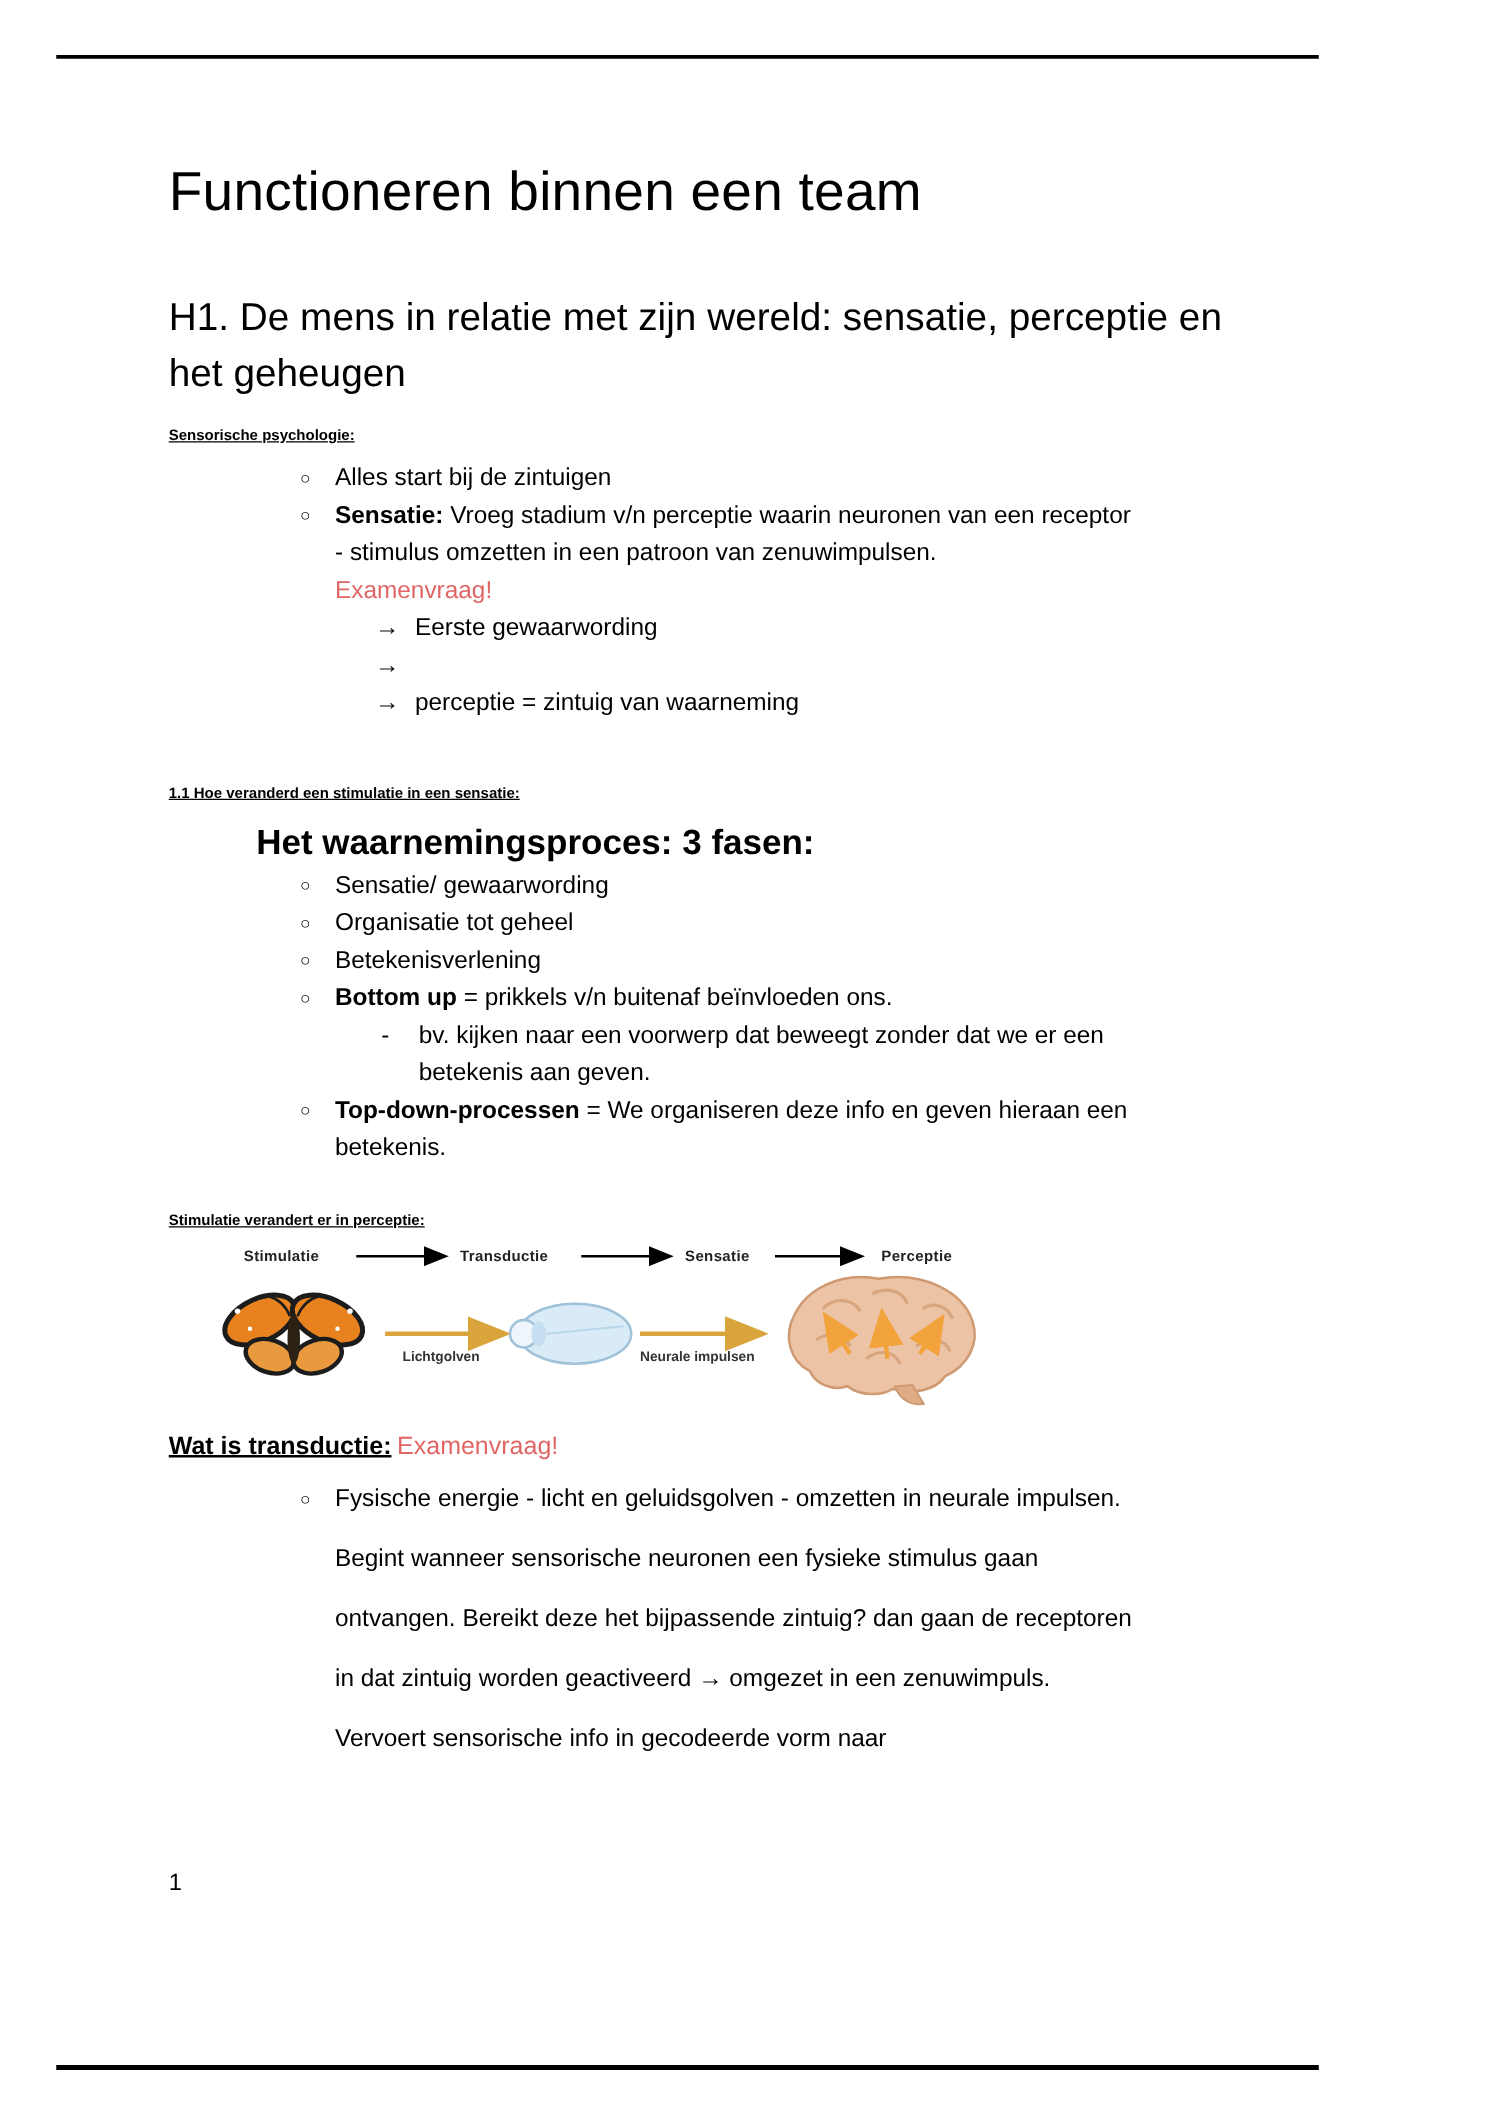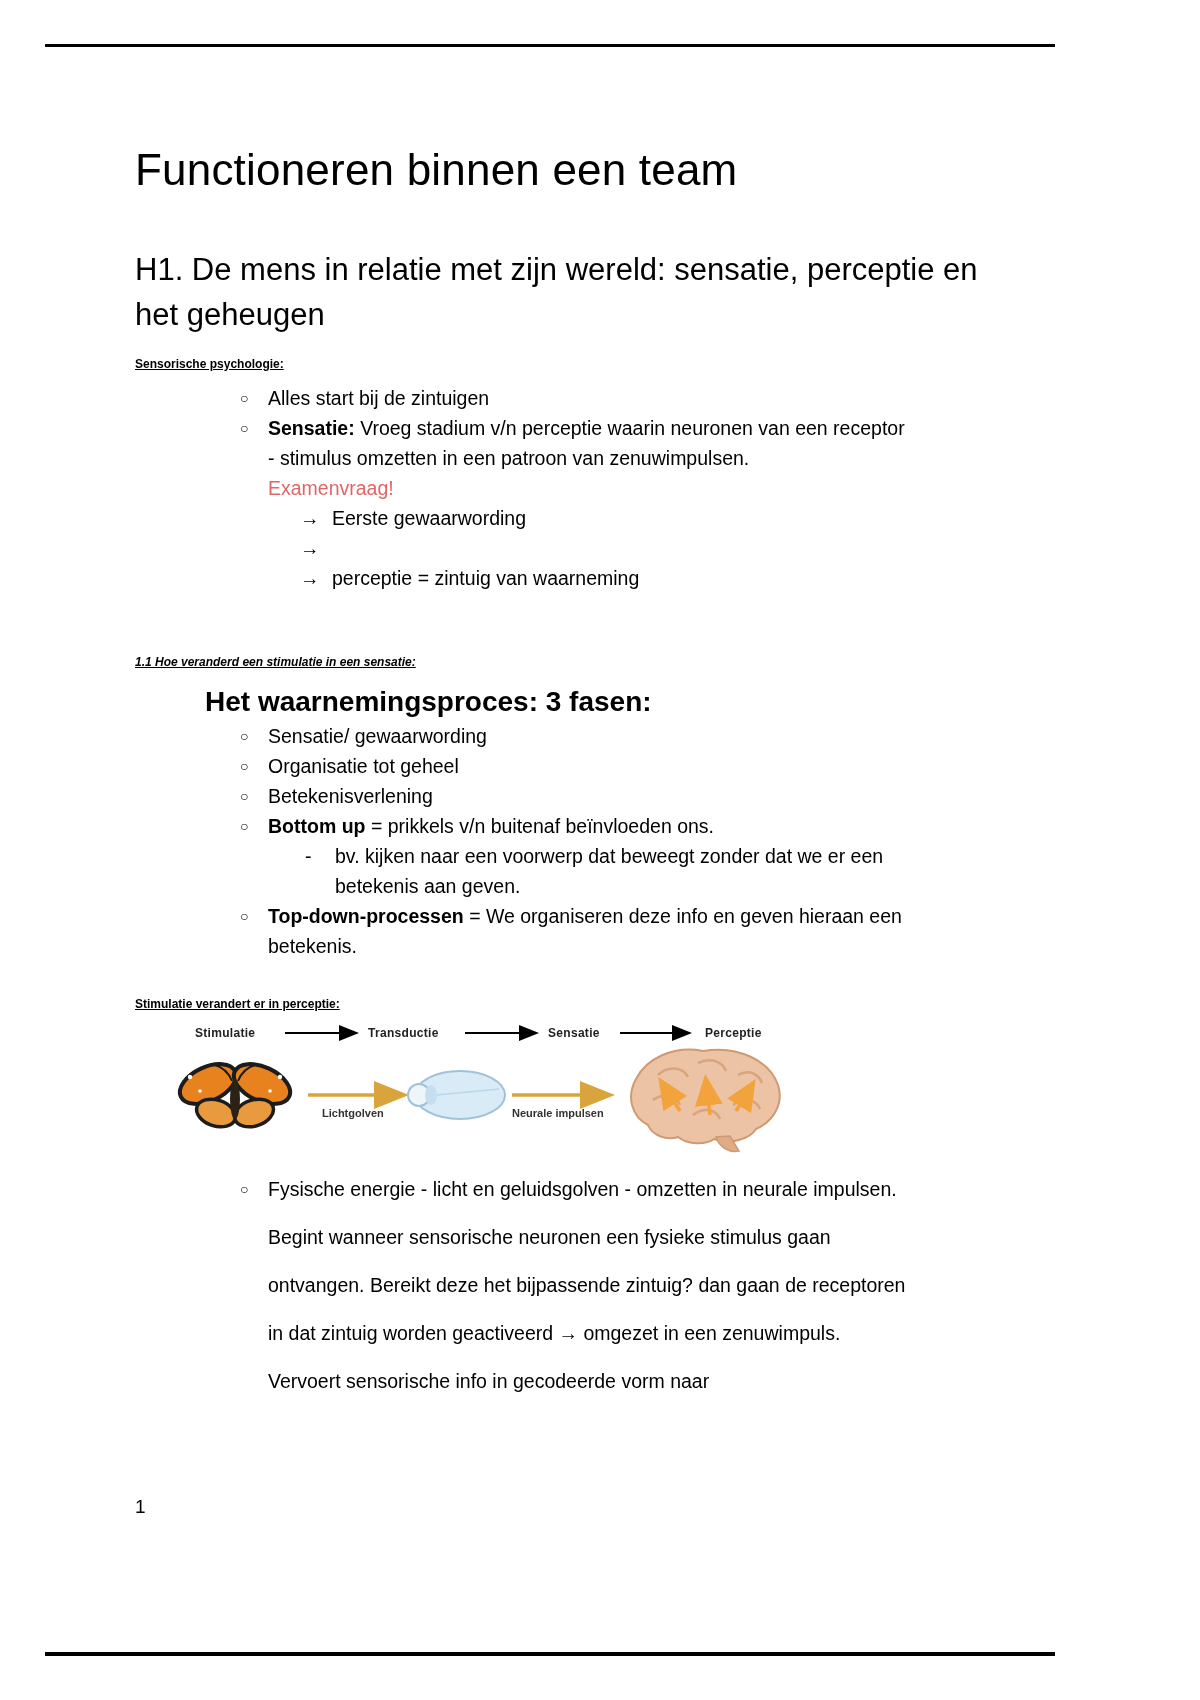--- a/index.html
+++ b/index.html
@@ -9,27 +9,27 @@
     width: 1200px;
     height: 1700px;
     background: #ffffff;
     font-family: "Liberation Sans", sans-serif;
     color: #000;
     overflow: hidden;
   }
   .rule-top { position: absolute; top: 44px; left: 45px; width: 1010px; height: 3px; background: #000; }
   .rule-bottom { position: absolute; top: 1652px; left: 45px; width: 1010px; height: 4px; background: #000; }
 
-  .content { position: absolute; left: 135px; top: 144px; width: 900px; }
+  .content { position: absolute; left: 135px; top: 128px; width: 900px; }
 
   .doc-title { margin: 0 0 52px 0; font-size: 44px; font-weight: 400; line-height: 51px; letter-spacing: 0.2px; }
   .doc-h1 { margin: 0 0 14px 0; font-size: 31px; font-weight: 400; line-height: 45px; width: 880px; }
 
   .sec-heading { font-size: 12px; font-weight: bold; text-decoration: underline; margin: 0 0 6px 0; line-height: 26px; }
-  .sec-heading.italic { font-style: italic; margin-top: 56px; }
+  .sec-heading.italic { margin-top: 44px; }
   .sub-heading { font-size: 28px; font-weight: bold; padding-left: 70px; margin: 14px 0 6px 0; line-height: 26px; }
 
   .b-row { display: flex; font-size: 19.5px; line-height: 30px; }
   .b-row .bullet { flex: none; }
   .lvl1 { padding-left: 105px; }
   .lvl1 .bullet { width: 28px; font-size: 14px; line-height: 30px; }
   .arrow-row { padding-left: 165px; }
   .arrow-row .bullet { width: 32px; }
   .dash-row { padding-left: 170px; }
   .dash-row .bullet { width: 30px; }
@@ -187,20 +187,24 @@
           <path d="M85,8 C55,2 28,16 18,36 C8,54 14,74 30,82 C34,92 48,98 60,94 C70,102 88,102 96,96 C112,102 132,96 138,86 C156,78 166,60 160,42 C152,18 120,2 85,8 Z" fill="#ecc3a5" stroke="#cf9a72" stroke-width="2"></path>
           <path d="M98,94 C101,104 111,110 121,108 L112,93 Z" fill="#e0ac85" stroke="#cf9a72" stroke-width="1.5"></path>
           <path d="M40,32 C50,22 65,24 70,34 M80,20 C92,14 104,18 108,28 M120,32 C130,26 140,30 144,40 M35,57 C45,50 58,52 62,62 M75,72 C85,64 98,66 102,76 M115,62 C125,54 138,56 142,66" stroke="#d8a57f" stroke-width="2.5" fill="none"></path>
           <line x1="62" y1="68" x2="44" y2="40" stroke="#f2a33c" stroke-width="3.5" marker-end="url(#ahO)"></line>
           <line x1="92" y1="72" x2="88" y2="38" stroke="#f2a33c" stroke-width="3.5" marker-end="url(#ahO)"></line>
           <line x1="118" y1="68" x2="134" y2="42" stroke="#f2a33c" stroke-width="3.5" marker-end="url(#ahO)"></line>
         </g>
       </svg>
     </div>
 
+    <div class="transductie-heading">
+      <span class="lead">Wat is transductie:</span>
+      <span class="exam">Examenvraag!</span>
+    </div>
 
     <div class="para-row">
       <span class="bullet">○</span>
       <span class="para-text">Fysische energie - licht en geluidsgolven - omzetten in neurale impulsen. Begint wanneer sensorische neuronen een fysieke stimulus gaan ontvangen. Bereikt deze het bijpassende zintuig? dan gaan de receptoren in dat zintuig worden geactiveerd → omgezet in een zenuwimpuls. Vervoert sensorische info in gecodeerde vorm naar</span>
     </div>
 
   </div>
 
   <div class="page-number">1</div>
   <div class="rule-bottom"></div>

